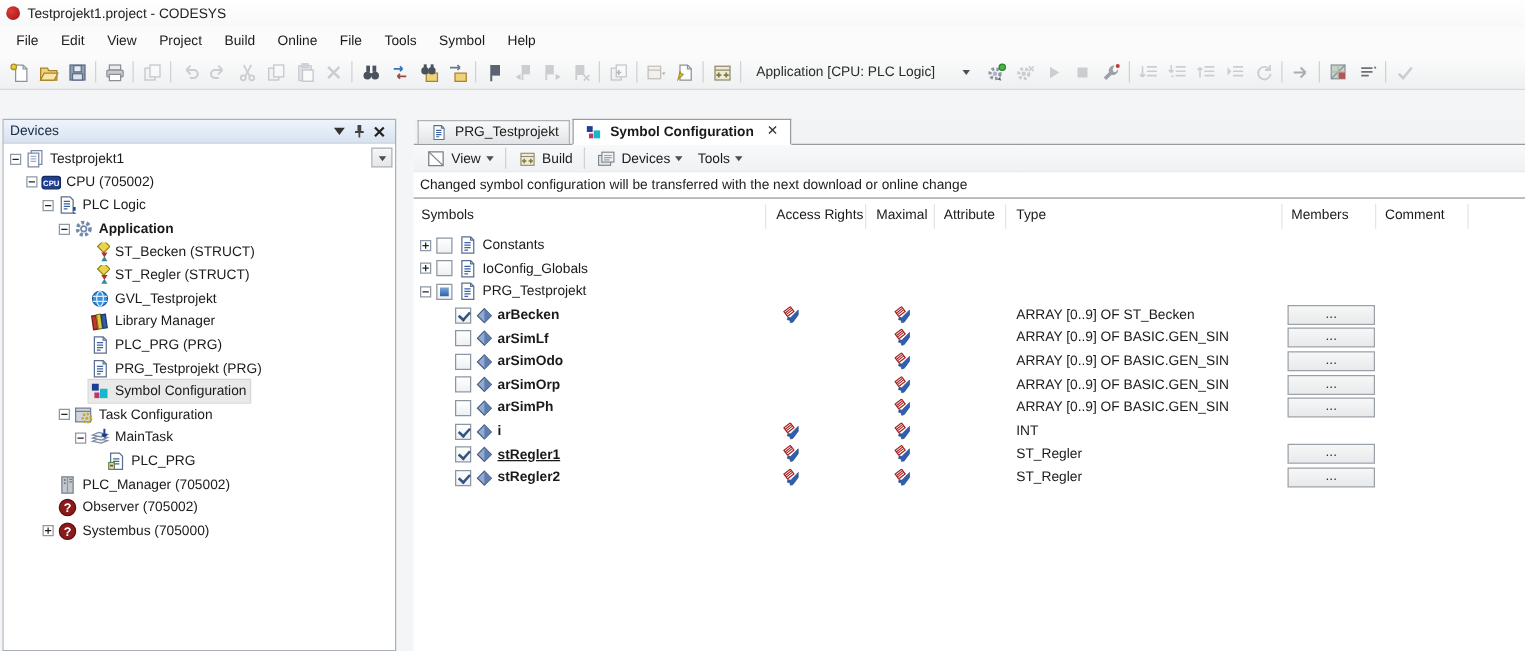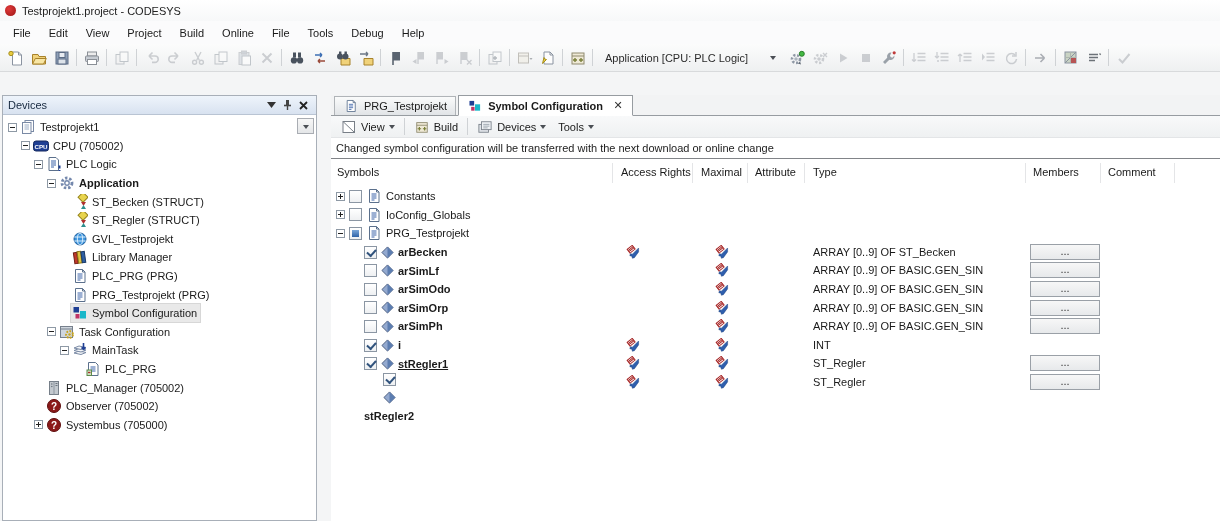--- a/index.html
+++ b/index.html
@@ -81,21 +81,21 @@
 
   <div class="menubar" id="menubar">
       <span class="menu-item">File</span>
       <span class="menu-item">Edit</span>
       <span class="menu-item">View</span>
       <span class="menu-item">Project</span>
       <span class="menu-item">Build</span>
       <span class="menu-item">Online</span>
       <span class="menu-item">File</span>
       <span class="menu-item">Tools</span>
-      <span class="menu-item">Debug</span>
+      <span class="menu-item">Symbol</span>
       <span class="menu-item">Help</span>
     </div>
 
   <div class="toolbar" id="toolbar">
       <span class="tb-btn enabled" style="color: rgb(106, 112, 119);">
         <svg width="16" height="16" viewBox="0 0 16 16">
           <path d="M4.5 2h6l3 3v10h-9z" fill="#fff" stroke="#8a93a0"></path>
           <path d="M10.5 2v3h3" fill="none" stroke="#8a93a0"></path>
           <circle cx="3" cy="3.5" r="2.2" fill="#e8cb3e" stroke="#a8901f"></circle>
         </svg>
@@ -927,21 +927,21 @@
                 </svg></span>
               <span class="cell-ico" style="left: 384px;"><svg width="14" height="14" viewBox="0 0 14 15">
                   <g transform="rotate(-38 5 4.5)">
                     <rect x="1.5" y="2" width="7" height="5" fill="#fff" stroke="#a52222"></rect>
                     <path d="M1.5 3.6h7M1.5 5.2h7" stroke="#a52222"></path>
                   </g>
                   <path d="M13 3.2L6.4 9.8l-2.2-.5-.6 2.2 2.2.5.5 2.2 2.2-.6L13 7.4z" fill="#2f5fae" stroke="#1d3f78" stroke-width=".5"></path>
                 </svg></span>
               <span class="cell-type">ST_Regler</span>
               <span class="members-btn">...</span>
-              <span class="row-left" style="left: 33px; flex-direction: column;">
+              <span class="row-left" style="left: 33px;">
                 <span class="cb checked"></span>
                 <span class="t-ico" style="width: 13px;">
                   <svg width="13" height="13" viewBox="0 0 14 14">
                     <path d="M7 1L13 7 7 13 1 7z" fill="#93a9cf" stroke="#46597a"></path>
                     <path d="M7 1L13 7 7 13z" fill="#5c7db0"></path>
                   </svg>
                 </span>
                 <span class="sym-name">stRegler2</span>
               </span>
             </div>

